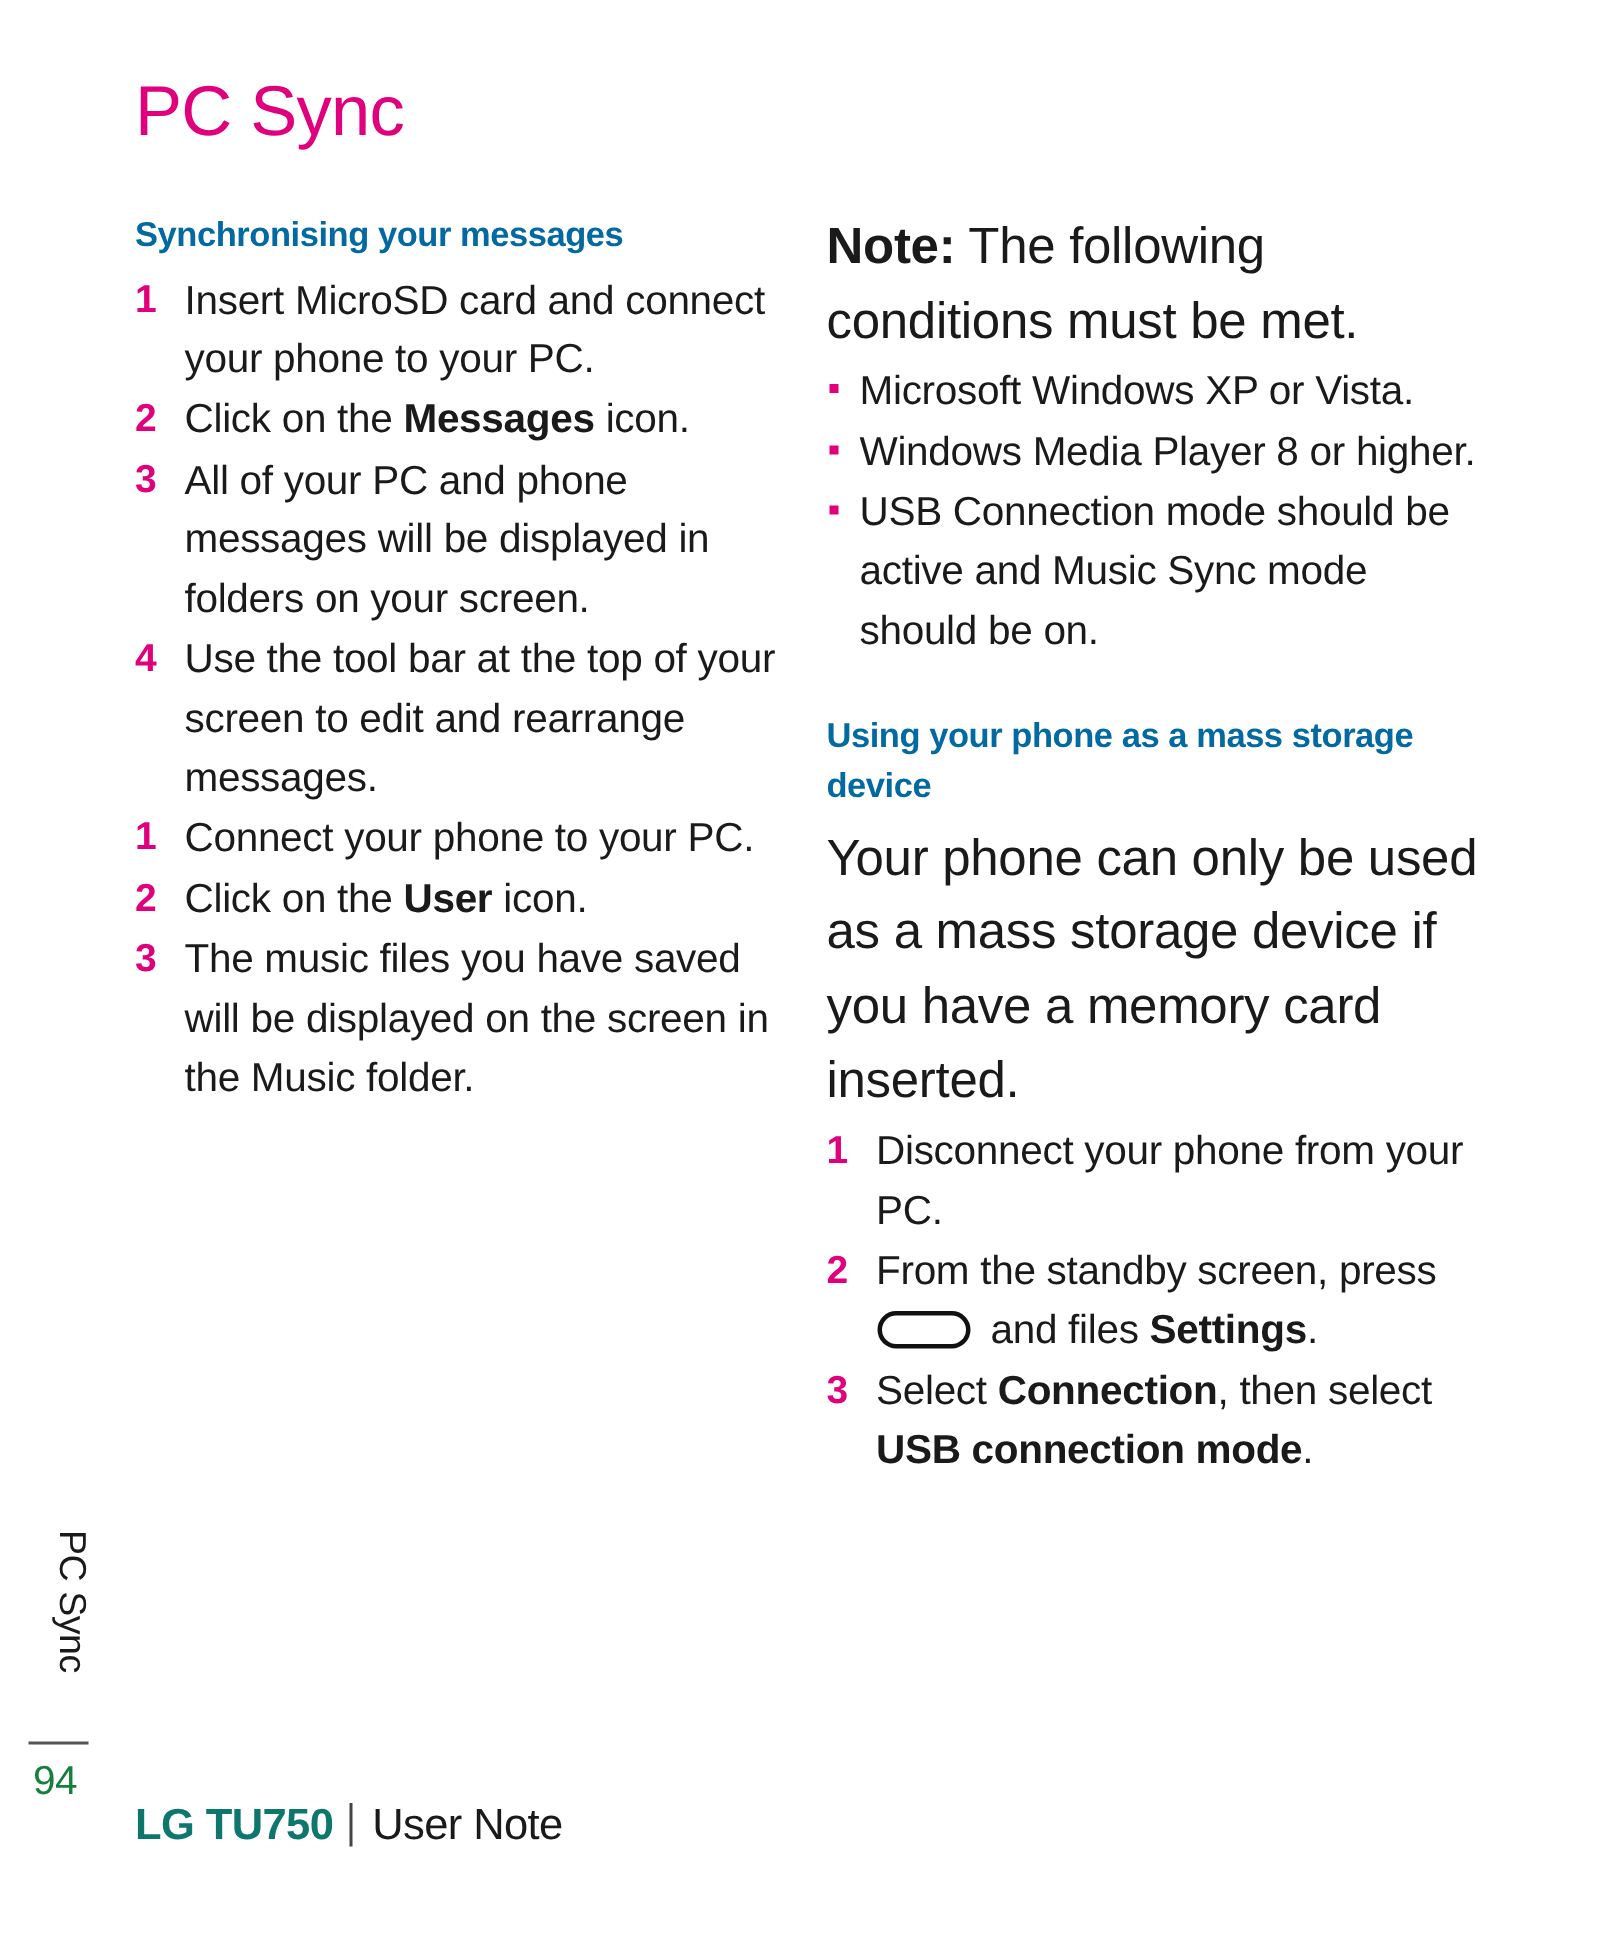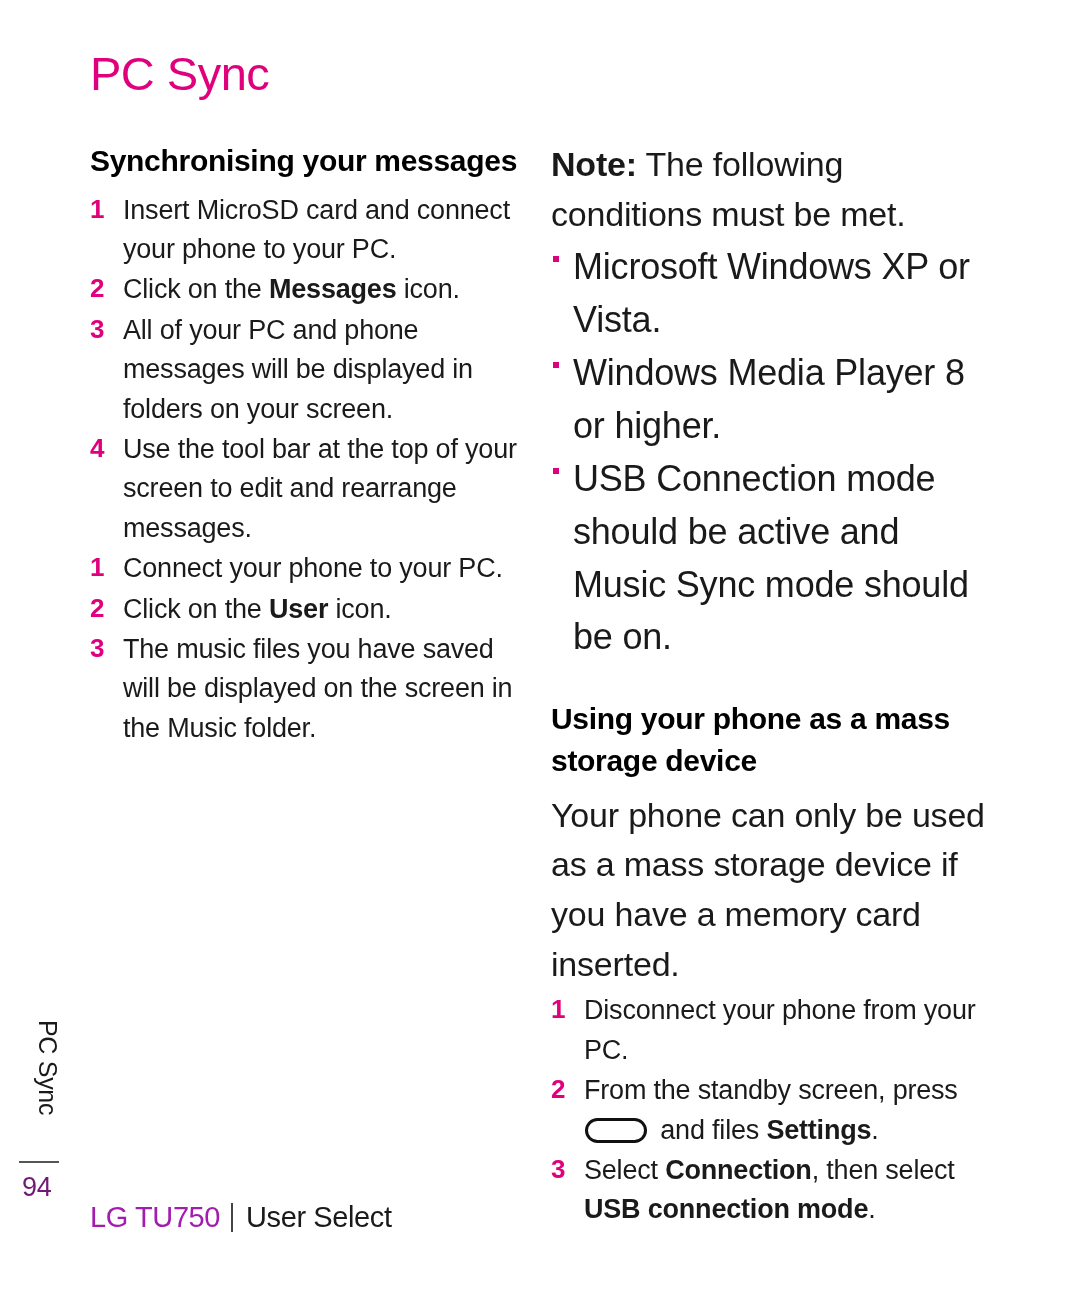--- a/index.html
+++ b/index.html
@@ -39,25 +39,25 @@
     position: absolute;
     top: 140px;
     width: 440px;
   }
   .col-left  { left: 90px; }
   .col-right { left: 551px; }
 
   
   h2.sec-heading {
     margin: 0 0 8px 0;
-    font-size: 30px;
+    font-size: 23px;
     font-weight: 700;
     line-height: 1.42;
     letter-spacing: -0.3px;
-    color: #000000;
+    color: #0369a1;
   }
   h2.sec-heading.spaced { margin-top: 34px; }
 
   
   p.para {
     margin: 0 0 2px 0;
     font-size: 34px;
     line-height: 1.46;
     letter-spacing: -0.2px;
     color: #1a1a1a;
@@ -90,21 +90,21 @@
   
   ul.dot-list {
     list-style: none;
     margin: 0;
     padding: 0;
   }
   ul.dot-list > li {
     position: relative;
     padding-left: 22px;
     margin-bottom: 1px;
-    font-size: 36px;
+    font-size: 27px;
     line-height: 1.46;
     letter-spacing: -0.2px;
   }
   ul.dot-list > li > .dot {
     position: absolute;
     left: 2px;
     top: 15px;
     width: 6px;
     height: 6px;
     background: #e0007d;
@@ -143,32 +143,32 @@
     top: 1161px;
     width: 40px;
     height: 2px;
     background: #555555;
   }
   .page-number {
     position: absolute;
     left: 22px;
     top: 1172px;
     font-size: 27px;
-    color: #701a75;
+    color: #15803d;
     letter-spacing: -0.3px;
   }
   .footer-bar {
     position: absolute;
     left: 90px;
     top: 1201px;
     font-size: 29px;
     letter-spacing: -0.4px;
     white-space: nowrap;
   }
-  .footer-brand { color: #a21caf; }
+  .footer-brand { color: #0f766e; font-weight: bold; }
   .footer-sep {
     display: inline-block;
     width: 2px;
     height: 29px;
     background: #444444;
     vertical-align: -5px;
     margin: 0 13px 0 11px;
   }
   .footer-guide { color: #1a1a1a; }
 </style>
@@ -253,15 +253,15 @@
       <li>
         <span class="num">3</span><span>Select </span><b>Connection</b><span>, then select </span><b>USB connection mode</b><span>.</span>
       </li>
     </ol>
   </div>
 
   <div class="side-tab">PC Sync</div>
   <div class="side-rule"></div>
   <div class="page-number">94</div>
 
-  <div class="footer-bar"><span class="footer-brand">LG TU750</span><span class="footer-sep"></span><span class="footer-guide">User Select</span></div>
+  <div class="footer-bar"><span class="footer-brand">LG TU750</span><span class="footer-sep"></span><span class="footer-guide">User Note</span></div>
 
 </div>
 
 </body></html>

